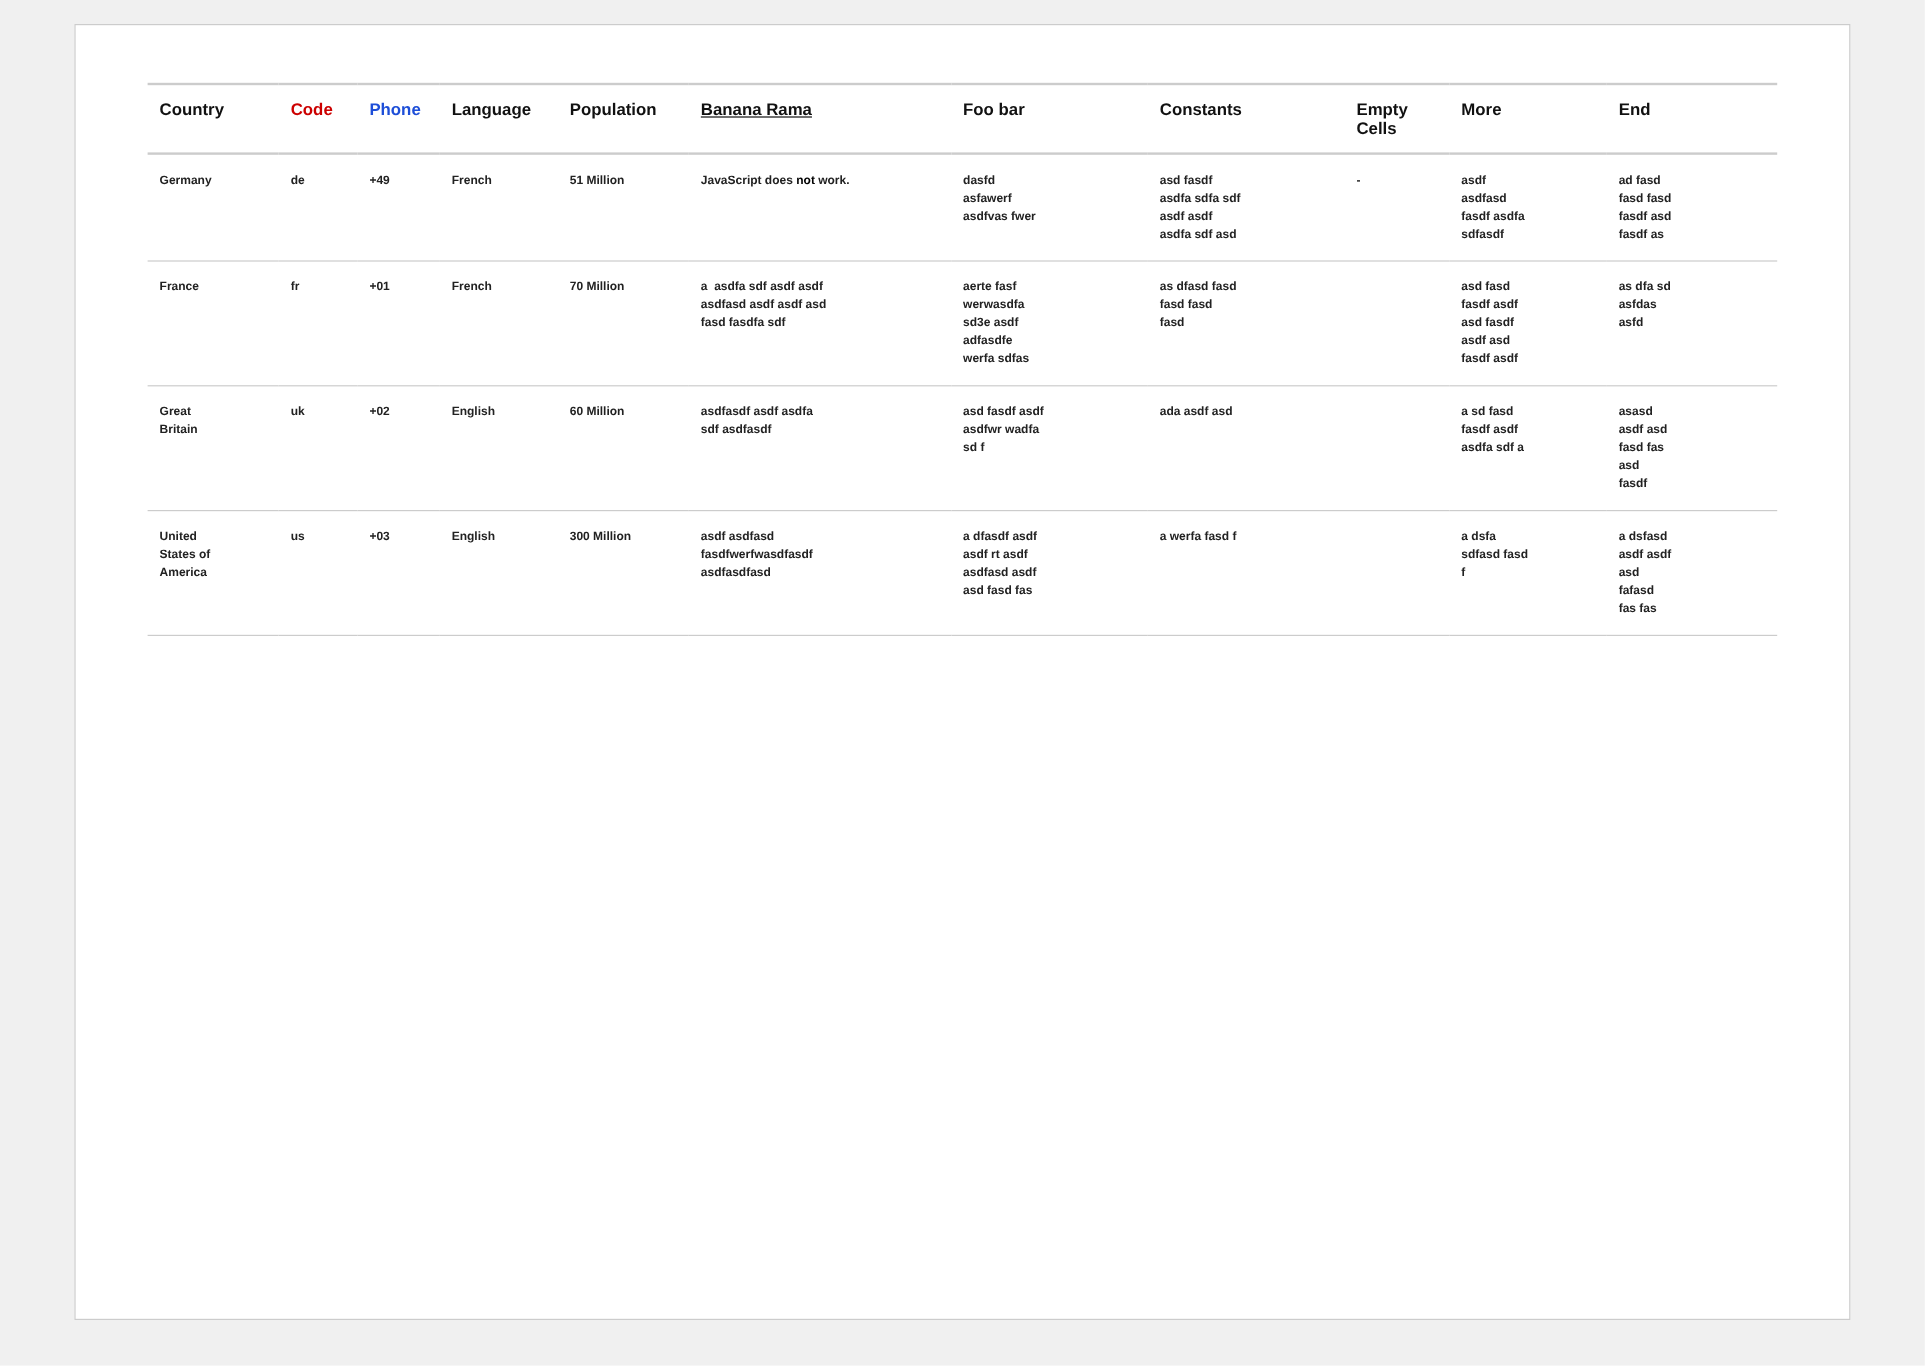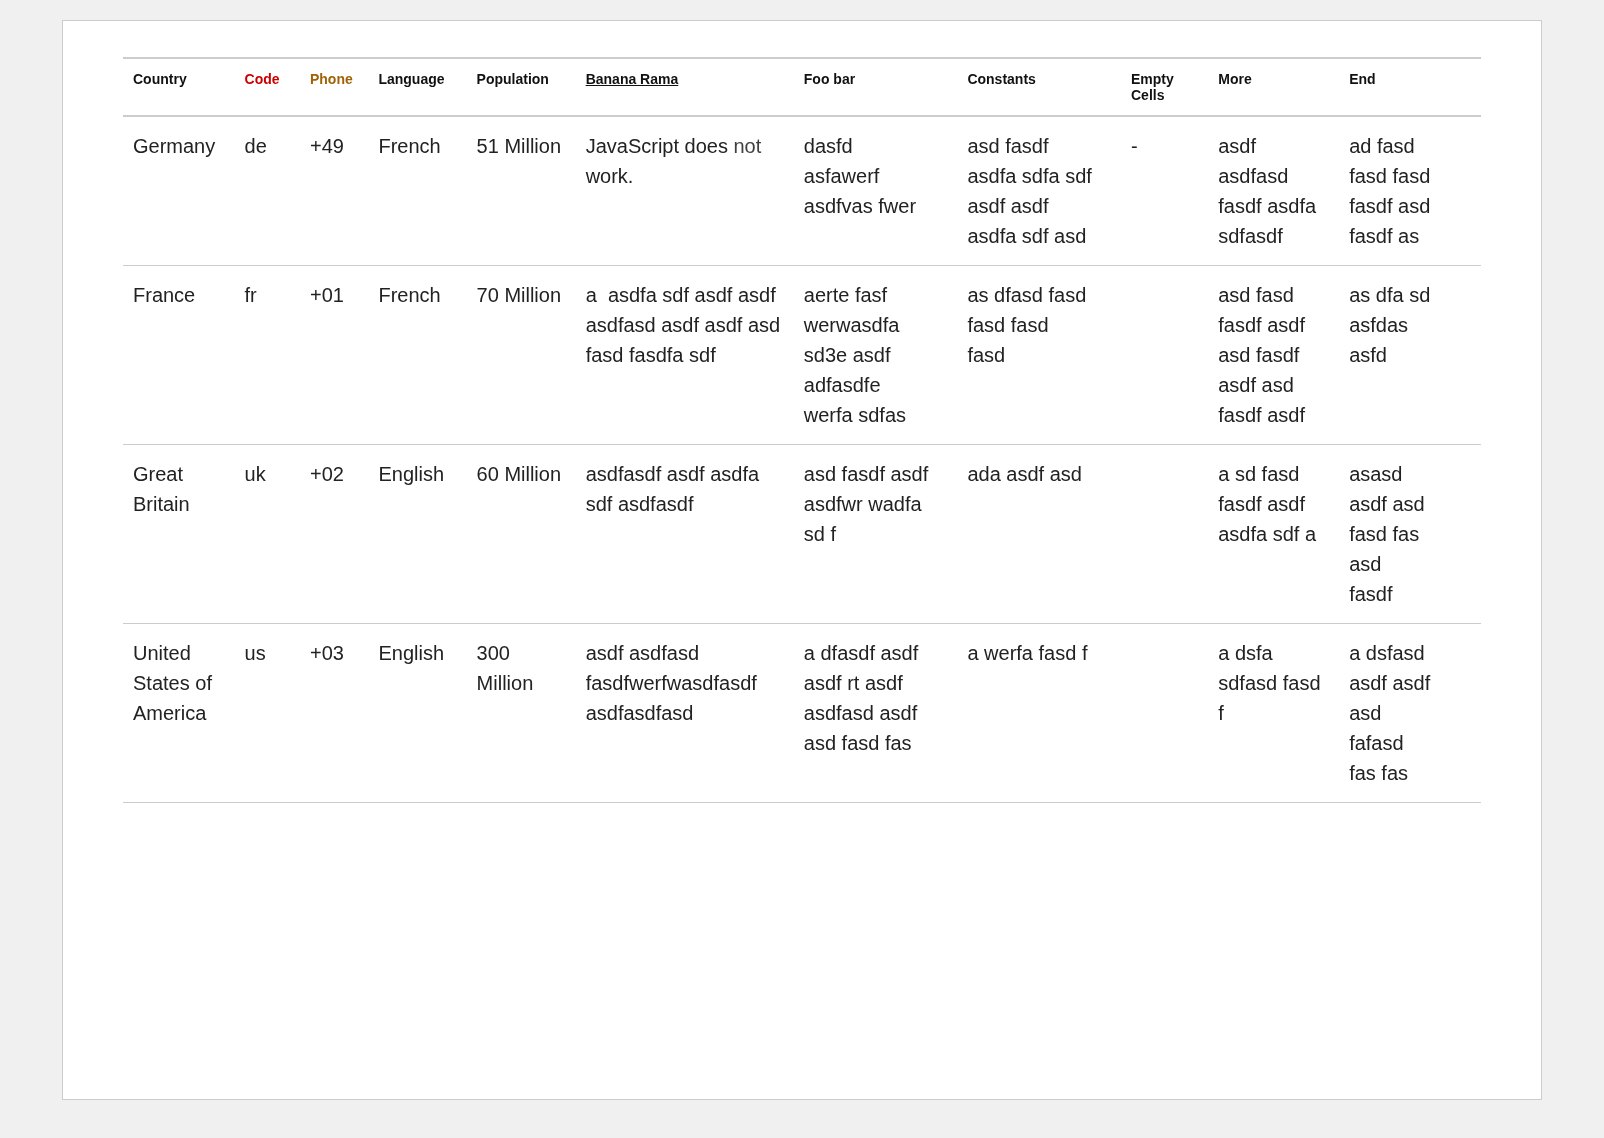--- a/index.html
+++ b/index.html
@@ -17,21 +17,21 @@
       align-items: flex-start;
       min-height: 1138px;
       padding: 20px;
     }
 
     .page-container {
       background: #ffffff;
       border: 1px solid #cccccc;
       width: 1480px;
       min-height: 1080px;
-      padding: 36px 60px;
+      padding: 48px 60px;
     }
 
     table {
       width: 100%;
       border-collapse: collapse;
       table-layout: auto;
     }
 
     thead tr {
       border-top: 2px solid #cccccc;
@@ -55,27 +55,28 @@
       color: #cc0000;
     }
 
     tbody tr {
       border-bottom: 1px solid #cccccc;
     }
 
     tbody td {
       padding: 14px 10px;
       vertical-align: top;
-      font-size: 20px;
+      font-size: 10px;
       color: #222222;
       line-height: 1.5;
+      font-weight: bold;
     }
 
     .highlight-red {
-      color: #404040;
+      color: #000000;
       margin-top: 16px;
     }
 
     .col-country { width: 100px; }
     .col-code { width: 60px; }
     .col-phone { width: 60px; }
     .col-language { width: 90px; }
     .col-population { width: 100px; }
     .col-bananarama { width: 200px; text-decoration: underline; }
     .col-foobar { width: 150px; }
@@ -86,21 +87,21 @@
   </style>
 </head>
 <body>
 
 <div class="page-container">
   <table>
     <thead>
       <tr>
         <th class="col-country">Country</th>
         <th class="col-code col-code-header" style="color:#cc0000;">Code</th>
-        <th class="col-phone" style="color:#a16207;">Phone</th>
+        <th class="col-phone" style="color:#1d4ed8;">Phone</th>
         <th class="col-language">Language</th>
         <th class="col-population">Population</th>
         <th class="col-bananarama">Banana Rama</th>
         <th class="col-foobar">Foo bar</th>
         <th class="col-constants">Constants</th>
         <th class="col-empty">Empty<br>Cells</th>
         <th class="col-more">More</th>
         <th class="col-end">End</th>
       </tr>
     </thead>

